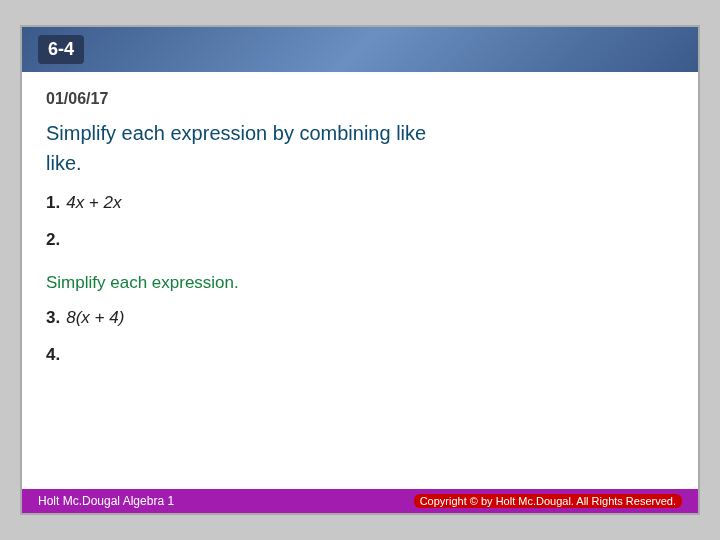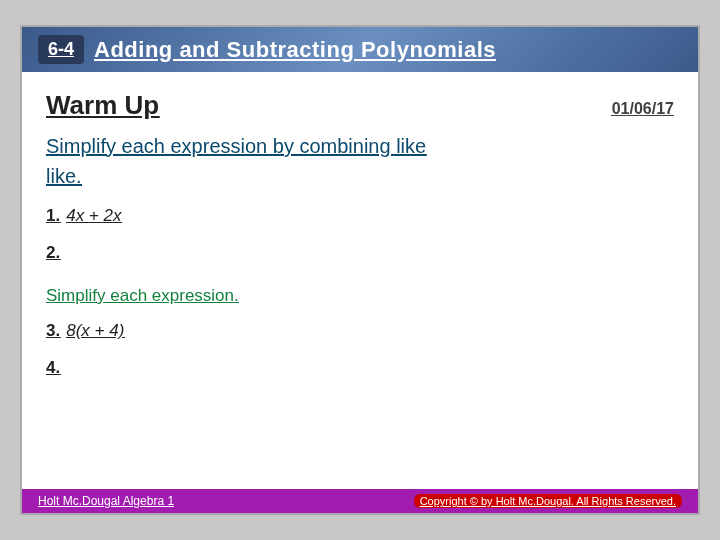--- a/index.html
+++ b/index.html
@@ -1,15 +1,15 @@
 <!DOCTYPE html>
 <html><head>
   <meta charset="utf-8">
   <style>
-    * { margin: 0; padding: 0; box-sizing: border-box; text-decoration: underline; }
+    * { margin: 0; padding: 0; box-sizing: border-box; }
     body {
       width: 720px;
       height: 540px;
       background: #c8c8c8;
       display: flex;
       flex-direction: column;
       align-items: center;
       justify-content: center;
       font-family: Arial, sans-serif;
       overflow: hidden;
@@ -126,27 +126,25 @@
       font-size: 11px;
     }
   </style>
 </head>
 <body>
 
 <div class="slide-container">
 
   <div class="header-bar">
     <div class="section-badge">6-4</div>
-    <div class="header-title">Adding and Subtracting Polynomials</div>
   </div>
 
   <div class="content-area">
 
     <div class="warm-up-row">
-      <span class="warm-up-label">Warm Up</span>
       <span class="date-label">01/06/17</span>
     </div>
 
     <div class="instruction-text">
       <span>Simplify each expression by combining like</span><br>
       <span>like.</span>
     </div>
 
     <div class="problem">
       <span class="problem-number">1.</span>

